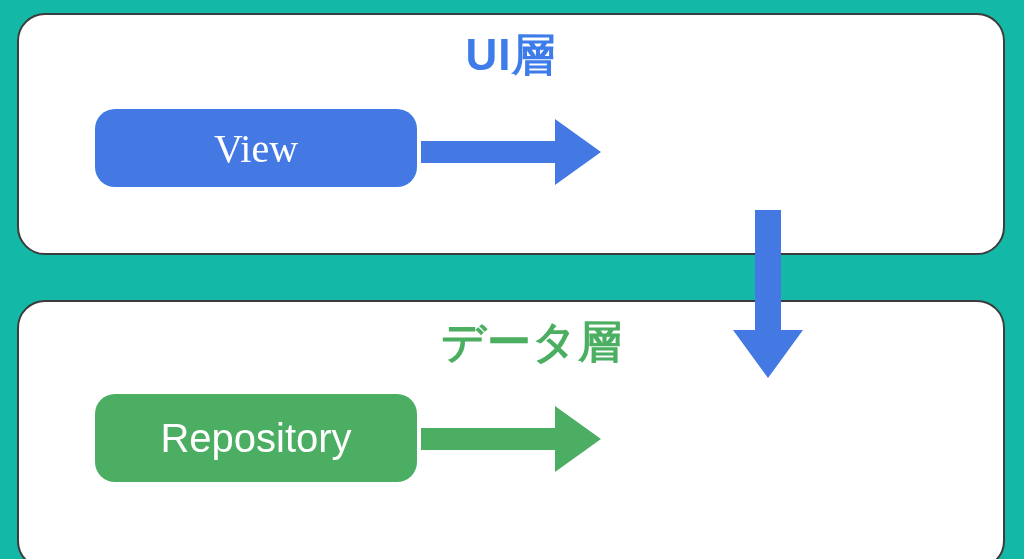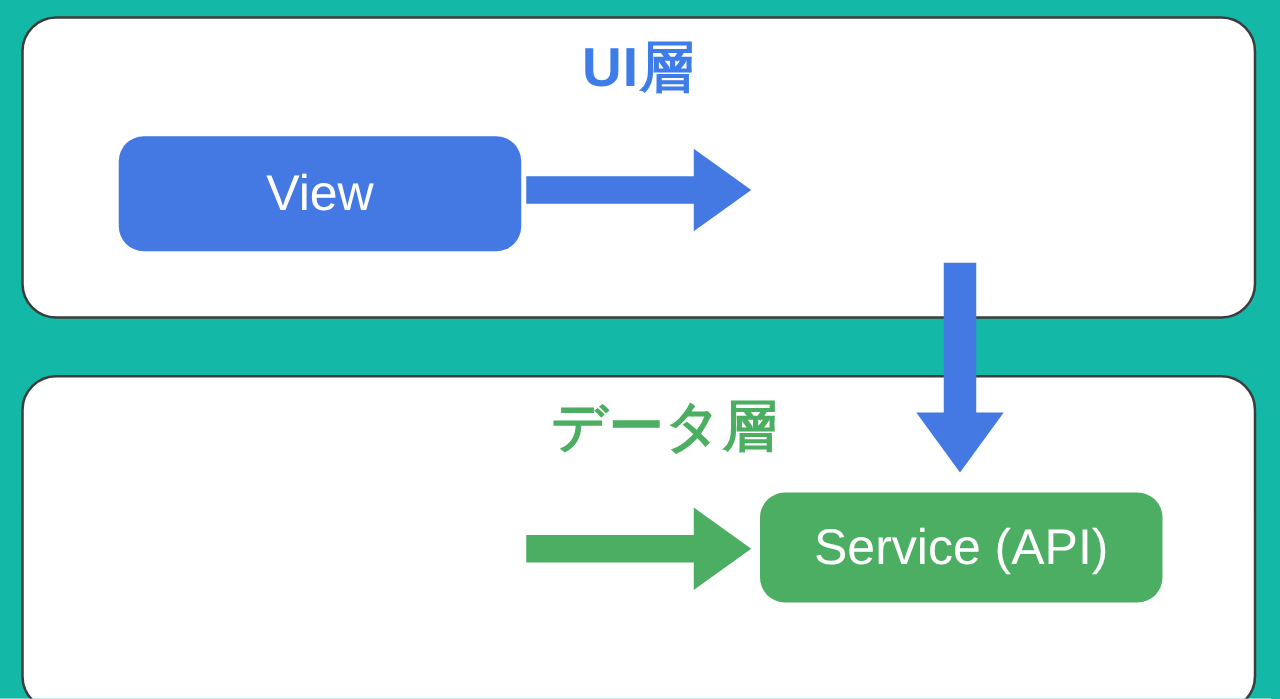--- a/index.html
+++ b/index.html
@@ -32,21 +32,21 @@
     position:absolute;
     box-sizing:border-box;
     border-radius:20px;
     display:flex;
     align-items:center;
     justify-content:center;
     color:#ffffff;
     font-size:40px;
     font-weight:400;
   }
-  .node-view      {left:76px; top:94px; width:322px; height:92px;}
+  .node-view      {left:76px; top:94px; width:322px; height:78px;font-family:Liberation Serif, serif;}
   .node-viewmodel {left:589px;top:94px; width:322px; height:87px;}
   .node-repository{left:76px; top:92px; width:322px; height:88px;}
   .node-service   {left:589px;top:92px; width:322px; height:88px;}
   .arrow{position:absolute;}
   .arrow-h1{left:400px;top:100px;width:186px;height:74px;}
   .arrow-h2{left:400px;top:100px;width:186px;height:74px;}
   .arrow-v{left:731px;top:210px;width:74px;height:170px;z-index:5;}
 </style>
 </head>
 <body>
@@ -62,24 +62,24 @@
 
 
     <svg class="arrow arrow-h1" viewBox="0 0 186 74">
       <polygon points="2,26 136,26 136,4 182,37 136,70 136,48 2,48" fill="#4479e3"></polygon>
     </svg>
   </section>
 
   <section class="layer layer-data">
     <h2 class="layer-title" style="color: rgb(75, 174, 97);">データ層</h2>
 
+    <div class="node node-repository" style="background-color: rgb(76, 174, 98);">
+      <span>Repository</span>
+    </div>
 
-    <div class="node node-service" style="background-color: rgb(76, 174, 98);">
-      <span>Service (API)</span>
-    </div>
 
     <svg class="arrow arrow-h2" viewBox="0 0 186 74">
       <polygon points="2,26 136,26 136,4 182,37 136,70 136,48 2,48" fill="#4cae62"></polygon>
     </svg>
   </section>
 
   <svg class="arrow arrow-v" viewBox="0 0 74 170">
     <polygon points="24,0 50,0 50,120 72,120 37,168 2,120 24,120" fill="#4479e3"></polygon>
   </svg>
 

